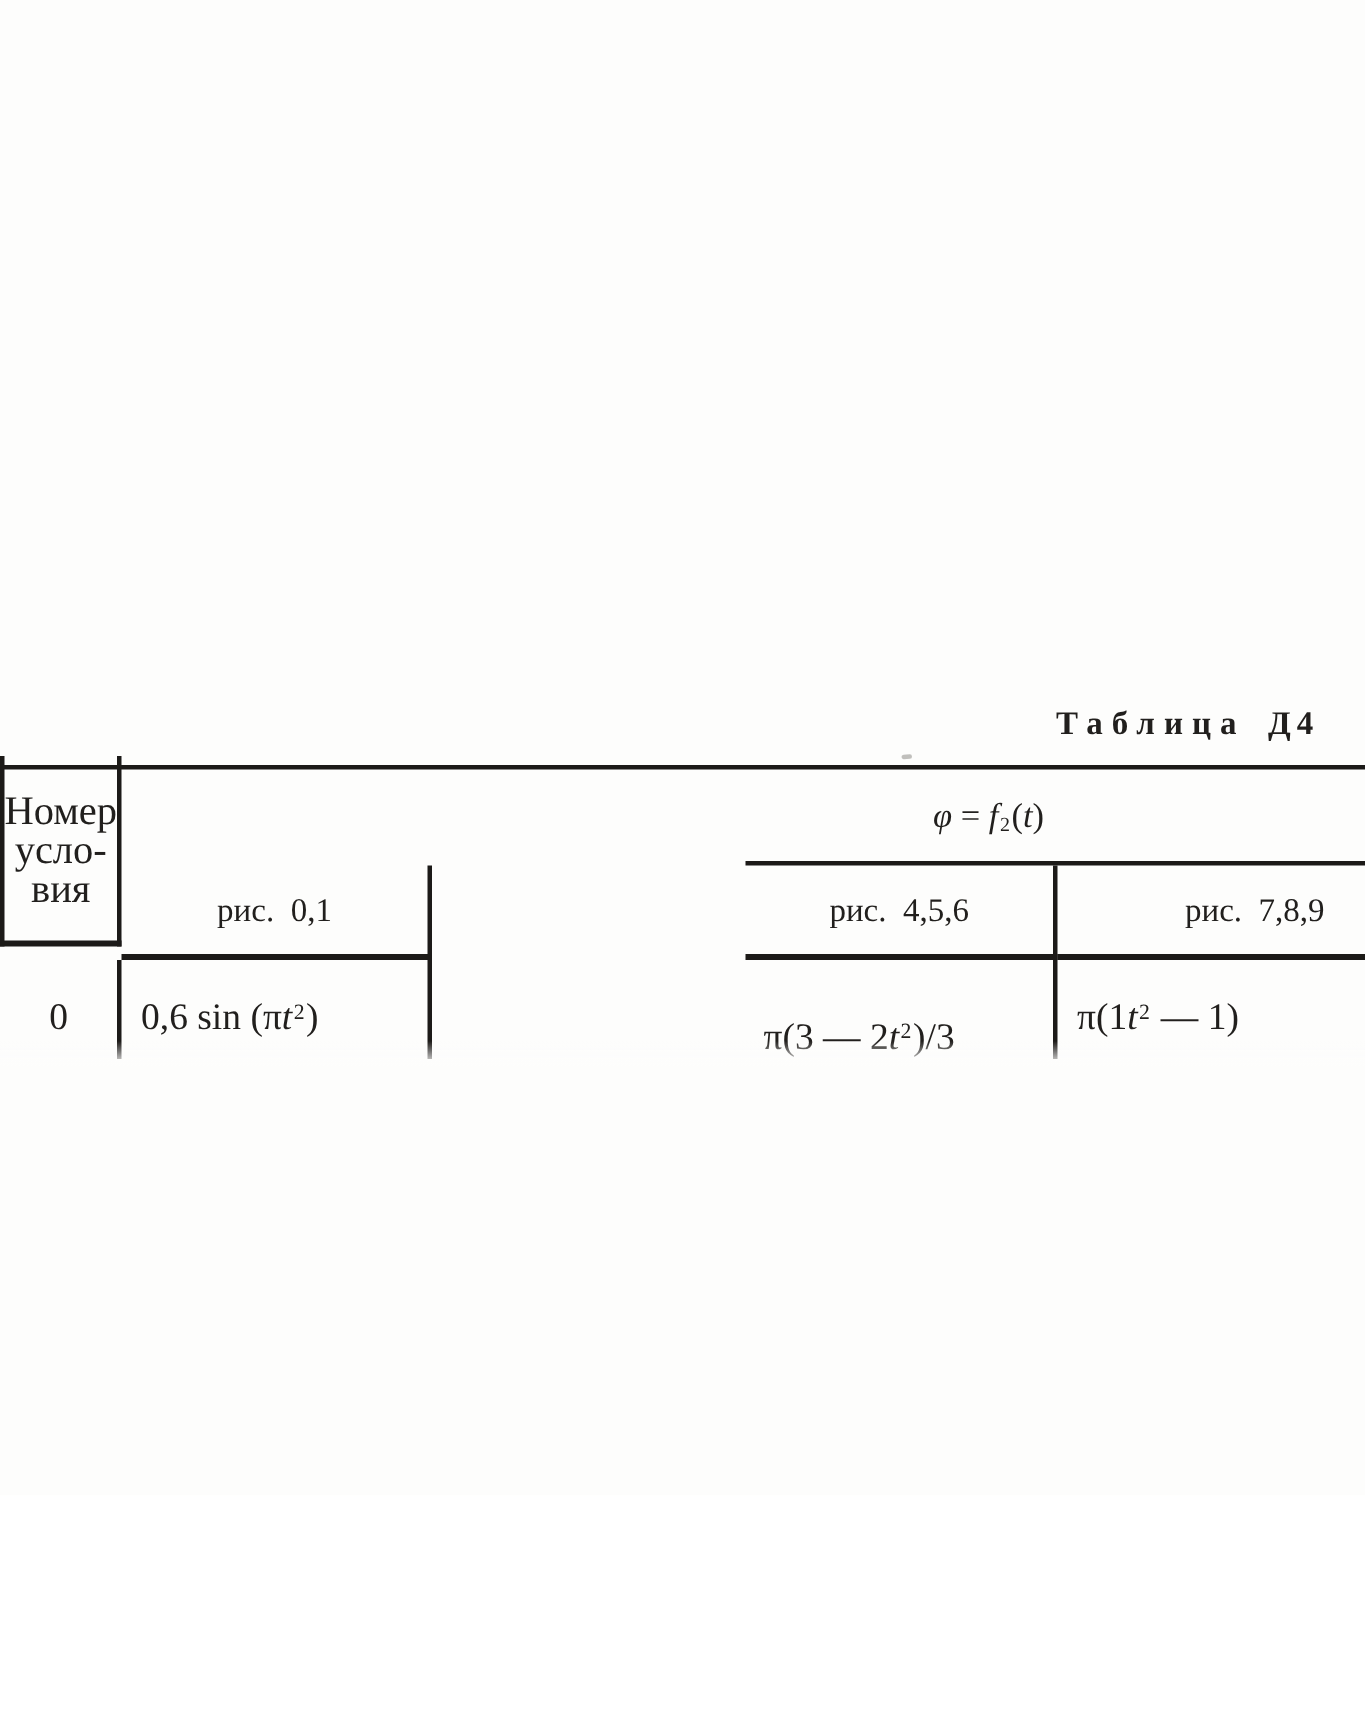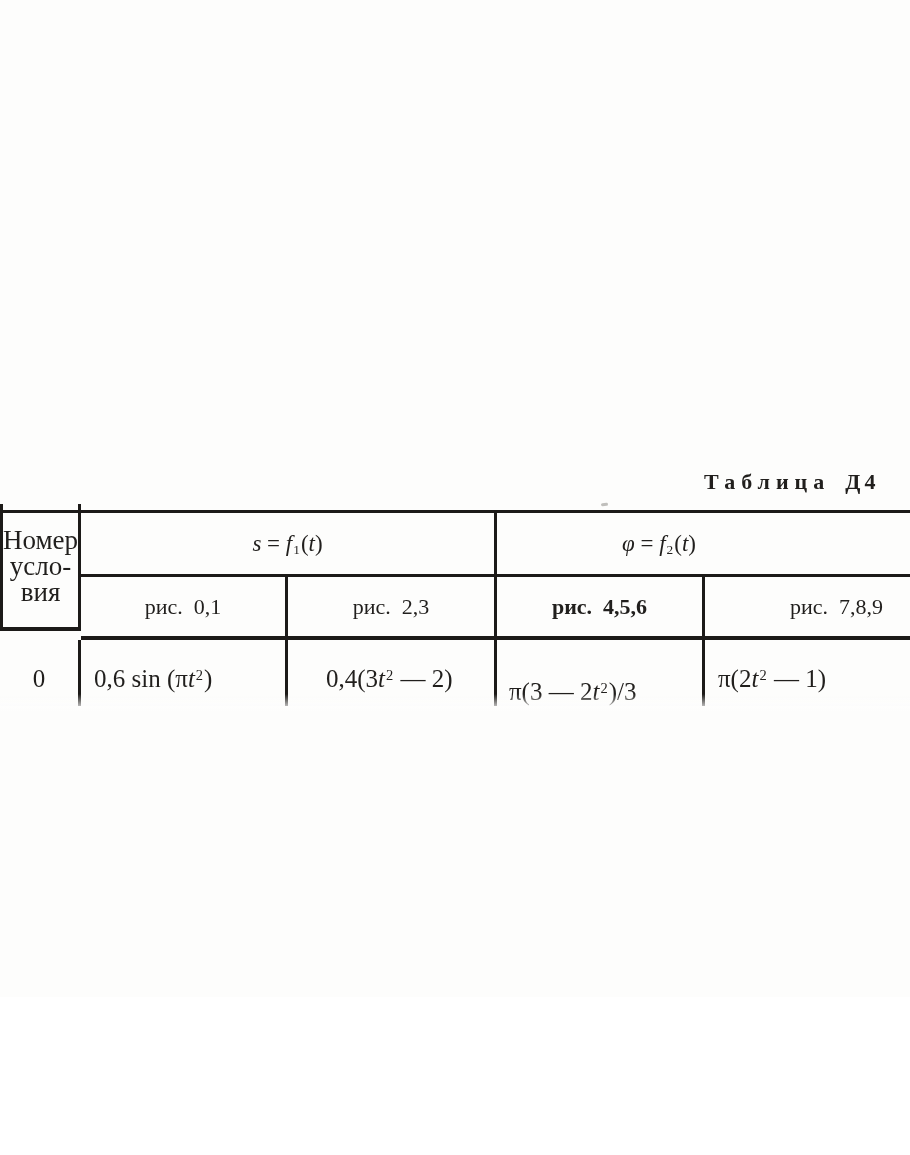--- a/index.html
+++ b/index.html
@@ -83,21 +83,21 @@
     padding-left: 125px;        
   }
   .sub {
     grid-row: 2;
     border-bottom: 4px solid var(--line, #1c1a18);
     font-size: 22px;
     white-space: pre;
   }
   .s1 { grid-column: 2; border-right: 3px solid var(--line, #1c1a18); text-align: right; }
   .s2 { grid-column: 3; border-right: 3px solid var(--line, #1c1a18); }
-  .s3 { grid-column: 4; border-right: 3px solid var(--line, #1c1a18); font-weight: bold; }
+  .s3 { grid-column: 4; border-right: 3px solid var(--line, #1c1a18); }
   .s4 { grid-column: 5; justify-content: flex-start; padding-left: 85px; }
 
   .drow { grid-row: 3; font-size: 25px; padding-top: 12px; }
   .d0 { grid-column: 1; border-right: 3px solid var(--line, #1c1a18); }
   .d1 { grid-column: 2; border-right: 3px solid var(--line, #1c1a18);
         justify-content: flex-start; padding-left: 13px; }
   .d2 { grid-column: 3; border-right: 3px solid var(--line, #1c1a18);
         justify-content: flex-start; padding-left: 38px; }
   .d3 { grid-column: 4; border-right: 3px solid var(--line, #1c1a18);
         justify-content: flex-start; padding-left: 12px; align-items: flex-end; }
@@ -134,49 +134,42 @@
     <div class="speck"></div>
 
     <div class="grid">
 
       <div class="cell c-num">
         <span>Номер</span>
         <span>усло-</span>
         <span>вия</span>
       </div>
 
-      <div class="cell g1">
-        <span><span class="seg-it">s</span><span class="seg-up"> = </span><span class="seg-it">f</span><span class="seg-sub">1</span><span class="seg-up">(</span><span class="seg-it">t</span><span class="seg-up">)</span></span>
-      </div>
 
       <div class="cell g2">
         <span><span class="seg-it">φ</span><span class="seg-up"> = </span><span class="seg-it">f</span><span class="seg-sub">2</span><span class="seg-up">(</span><span class="seg-it">t</span><span class="seg-up">)</span></span>
       </div>
 
       <div class="cell sub s1">рис.  0,1</div>
-      <div class="cell sub s2">рис.  2,3</div>
       <div class="cell sub s3">рис.  4,5,6</div>
       <div class="cell sub s4">рис.  7,8,9</div>
 
       <div class="cell drow d0">0</div>
 
       <div class="cell drow d1">
         <span><span class="seg-up">0,6 sin (π</span><span class="seg-it">t</span><span class="seg-sup">2</span><span class="seg-up">)</span></span>
       </div>
 
-      <div class="cell drow d2">
-        <span><span class="seg-up">0,4(3</span><span class="seg-it">t</span><span class="seg-sup">2</span><span class="seg-up"> — 2)</span></span>
-      </div>
 
       <div class="cell drow d3">
         <span><span class="seg-up">π(3 — 2</span><span class="seg-it">t</span><span class="seg-sup">2</span><span class="seg-up">)/3</span></span>
       </div>
 
       <div class="cell drow d4">
-        <span><span class="seg-up">π(2</span><span class="seg-it">t</span><span class="seg-sup">2</span><span class="seg-up"> — 1)</span></span>
+        <span><span class="seg-up">π(1</span><span class="seg-it">t</span><span class="seg-sup">2</span><span class="seg-up"> — 1)</span></span>
       </div>
 
     </div>
   </div>
 
   <div class="scan-fade"></div>
 
 </div>
 
 </body></html>

